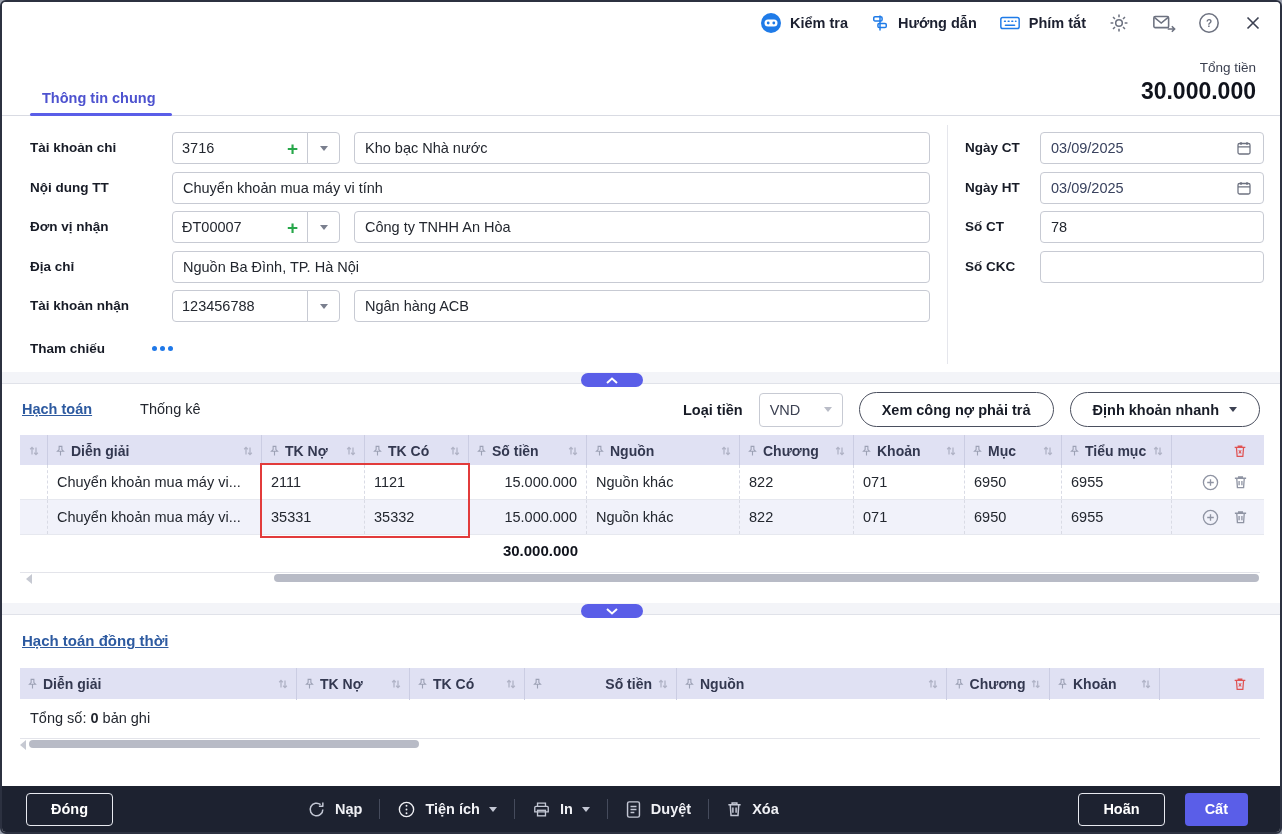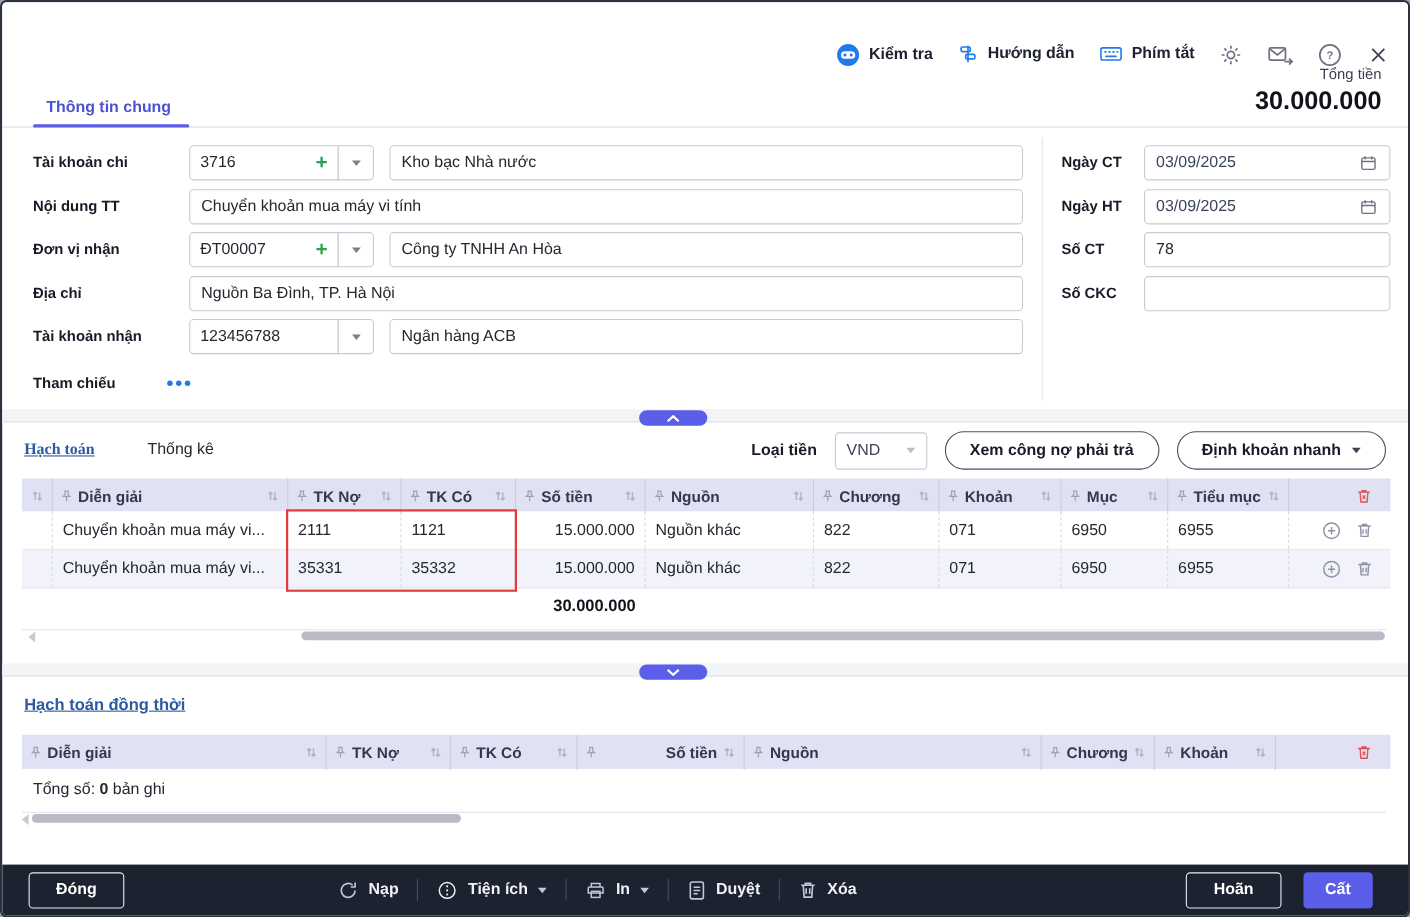--- a/index.html
+++ b/index.html
@@ -6,21 +6,21 @@
   body { background:#9aa0ad; font-family:"Liberation Sans", sans-serif; }
   #app {
     position:relative; width:1282px; height:834px; margin:0 auto;
     background:#fff; border:2px solid #2c3140; border-radius:6px; overflow:hidden;
     color:#1c2030;
   }
 
   
   .header { position:absolute; top:0; left:0; right:0; height:114px; border-bottom:1px solid #d9dbe3; background:#fff; }
   .title { position:absolute; left:26px; top:18px; font-size:23px; font-weight:bold; color:#10131c; }
-  .top-actions { position:absolute; top:37px; right:16px; display:flex; align-items:flex-start; gap:22px; }
+  .top-actions { position:absolute; top:10px; right:16px; display:flex; align-items:center; gap:22px; }
   .top-action { display:flex; align-items:center; gap:8px; font-size:14.5px; font-weight:bold; color:#1c2030; cursor:pointer; }
   .icon-btn { display:flex; align-items:center; cursor:pointer; }
   .total-label { position:absolute; right:24px; top:58px; font-size:13.5px; color:#3a3f4f; }
   .total-value { position:absolute; right:24px; top:76px; font-size:23px; font-weight:bold; color:#10131c; }
   .tab { position:absolute; left:40px; top:88px; font-size:14.5px; font-weight:bold; color:#4d52cf; }
   .tab-underline { position:absolute; left:28px; top:111px; width:142px; height:3px; background:#5a5ee8; border-radius:2px; }
 
   
   .form { position:absolute; top:115px; left:0; right:0; height:255px; background:#fff; }
   .form-divider { position:absolute; left:945px; top:8px; bottom:8px; border-left:1px solid #e5e6ec; }
@@ -38,21 +38,21 @@
   .dots { display:flex; gap:3px; cursor:pointer; }
   .dots i { width:5px; height:5px; border-radius:50%; background:#1f78e8; }
 
   
   .band { position:absolute; left:0; right:0; height:12px; background:#f3f4f8; border-bottom:1px solid #e0e2e9; }
   .pill { position:absolute; left:579px; width:62px; height:14px; border-radius:8px; background:#5a5ee8;
           display:flex; align-items:center; justify-content:center; cursor:pointer; z-index:6; }
 
   
   .ht-tabs { position:absolute; top:399px; left:20px; display:flex; gap:48px; font-size:14.5px; }
-  .ht-tab-active { font-weight:bold; color:#2d5aa0; text-decoration:underline; cursor:pointer;font-family:Liberation Serif, serif; }
+  .ht-tab-active { font-weight:bold; color:#2d5aa0; text-decoration:underline; cursor:pointer; }
   .ht-tab { color:#23272f; cursor:pointer; }
   .ht-controls { position:absolute; top:390px; right:20px; display:flex; align-items:center; gap:16px; }
   .cur-label { font-size:14.5px; font-weight:bold; color:#171b26; }
   .select { width:84px; height:33px; border:1px solid #c7cad3; border-radius:4px; display:flex; align-items:center;
             justify-content:space-between; padding:16px 10px; font-size:14.5px; color:#3c4152; cursor:pointer; }
   .pill-btn { height:35px; border:1px solid #4a4f5e; border-radius:18px; background:#fff; display:flex; align-items:center;
               gap:10px; padding:0 22px; font-size:14.5px; font-weight:bold; color:#171b26; cursor:pointer; }
 
   
   .tbl { position:absolute; left:18px; width:1244px; }

